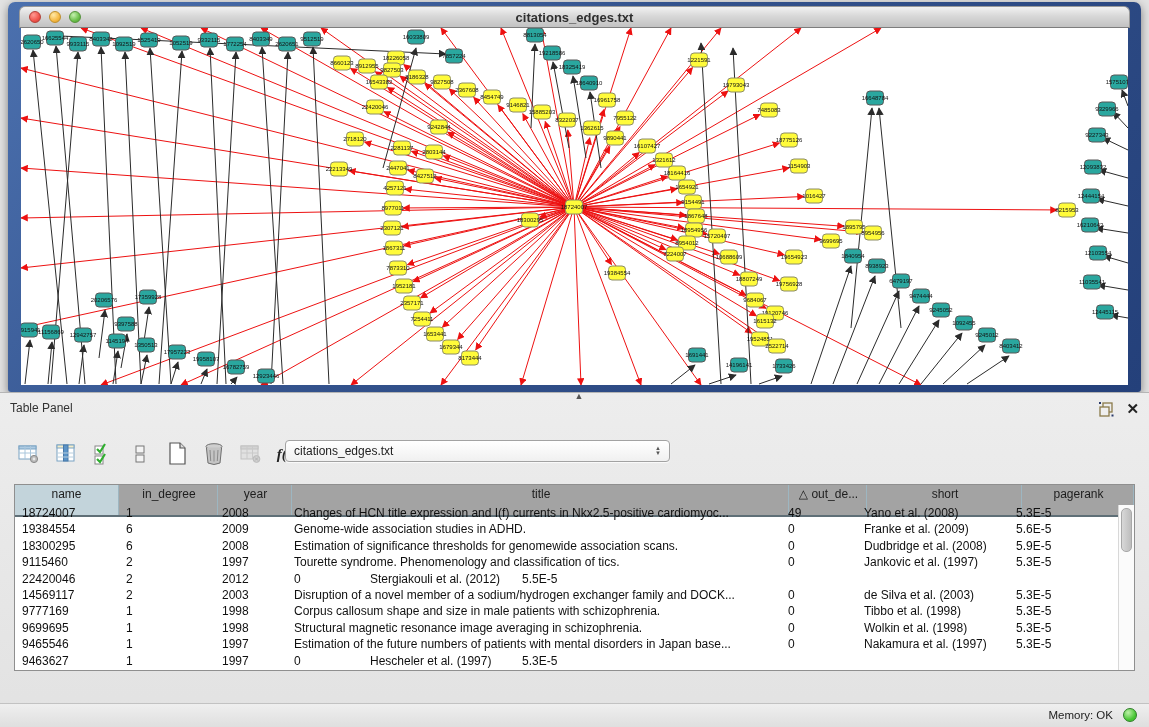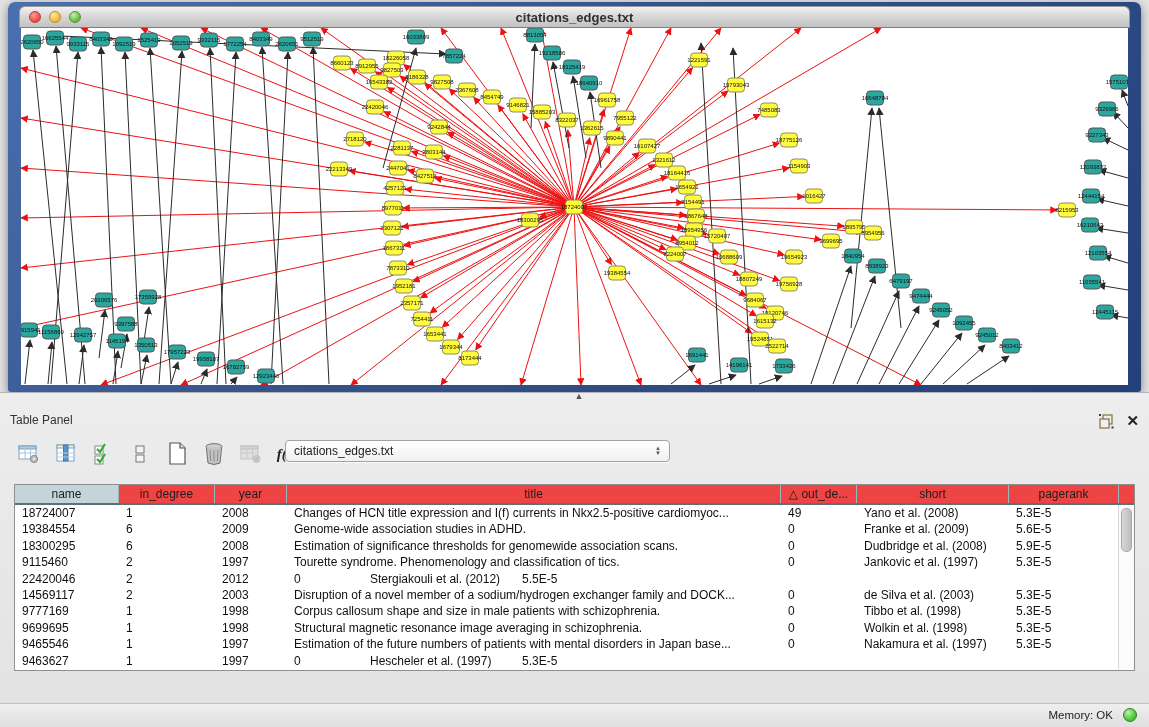--- a/index.html
+++ b/index.html
@@ -33,40 +33,40 @@
   .net-canvas{
     position:absolute;left:13px;right:13px;top:26px;bottom:7px;background:#ffffff;overflow:hidden;
   }
   .net-canvas svg{display:block;width:100%;height:100%;}
   
   .table-panel{
     position:absolute;left:0;top:392px;width:1149px;height:335px;
     background:linear-gradient(#ededed,#e2e2e2);border-top:1px solid #b5b5b5;
   }
   .splitter-caret{position:absolute;top:-2px;left:50%;color:#555;font-size:9px;}
-  .panel-header{position:absolute;top:18px;left:0;right:0;height:24px;}
+  .panel-header{position:absolute;top:6px;left:0;right:0;height:24px;}
   .panel-title{position:absolute;left:10px;top:2px;font-size:12px;color:#333;}
   .panel-header-btns{position:absolute;right:10px;top:0;display:flex;gap:12px;align-items:center;}
   .float-btn svg{display:block;}
   .close-btn{font-size:15px;font-weight:bold;color:#222;line-height:20px;cursor:default;}
   .toolbar{position:absolute;top:46px;left:16px;height:30px;display:flex;align-items:center;gap:11px;}
   .tb-icon{width:26px;height:24px;display:flex;align-items:center;justify-content:center;}
   .fx{font-family:"Liberation Serif",serif;font-style:italic;font-size:15px;color:#222;font-weight:bold;}
   .table-select{
     position:absolute;top:47px;left:285px;width:385px;height:22px;box-sizing:border-box;
     background:linear-gradient(#ffffff,#f0f0f0);border:1px solid #a2a2a2;border-radius:4px;
     font-size:12px;color:#222;display:flex;align-items:center;justify-content:space-between;
     padding:0 8px;box-shadow:0 1px 1px rgba(255,255,255,.8);
   }
   .spinner{display:flex;flex-direction:column;line-height:5px;font-size:6px;color:#555;}
   .table-wrap{
     position:absolute;left:14px;top:91px;width:1121px;height:187px;
     border:1px solid #8f8f8f;background:#fff;box-sizing:border-box;overflow:hidden;
   }
-  .thead{display:flex;height:20px;background:#ef4444;border-bottom:2px solid #5f6f77;box-sizing:border-box;}
+  .thead{display:flex;height:32px;background:#a3a3a3;border-bottom:2px solid #5f6f77;box-sizing:border-box;justify-content:space-between;}
   .th{box-sizing:border-box;border-right:1px solid #9db6c1;font-size:12px;line-height:18px;
       text-align:center;color:#1d1d1d;white-space:nowrap;overflow:hidden;}
   .th.first{background:#c3d4db;}
   .tbody{position:absolute;left:0;right:15px;top:20px;bottom:0;}
   .trow{display:flex;height:16.4px;line-height:16.3px;font-size:12px;color:#101010;}
   .td{box-sizing:border-box;padding-left:7px;white-space:nowrap;overflow:hidden;}
   .vscroll{position:absolute;top:20px;right:0;bottom:0;width:15px;background:#fbfbfb;border-left:1px solid #d8d8d8;}
   .vthumb{margin:3px 2px 0 2px;height:42px;border-radius:5px;border:1px solid #a8a8a8;
           background:linear-gradient(90deg,#d8d8d8,#bdbdbd);}
   .tabs{position:absolute;top:283px;left:0;right:0;display:flex;justify-content:center;}

